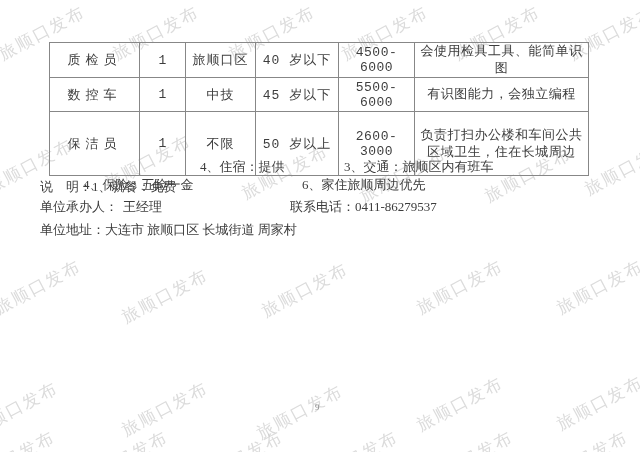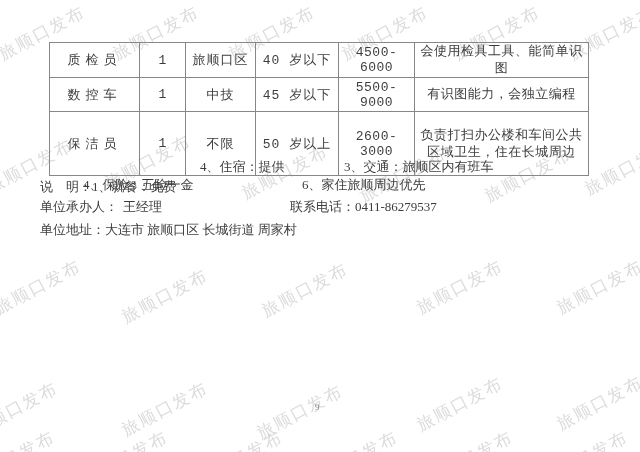--- a/index.html
+++ b/index.html
@@ -92,21 +92,21 @@
         <td class="edu">旅顺口区</td>
         <td class="age">40 岁以下</td>
         <td class="sal">4500-6000</td>
         <td class="desc">会使用检具工具、能简单识图</td>
       </tr>
       <tr class="r2">
         <td class="pos">数控车</td>
         <td class="cnt">1</td>
         <td class="edu">中技</td>
         <td class="age">45 岁以下</td>
-        <td class="sal">5500-9000</td>
+        <td class="sal">5500-6000</td>
         <td class="desc">有识图能力，会独立编程</td>
       </tr>
       <tr class="r3">
         <td class="pos">保洁员</td>
         <td class="cnt">1</td>
         <td class="edu">不限</td>
         <td class="age">50 岁以上</td>
         <td class="sal">2600-3000</td>
         <td class="desc">负责打扫办公楼和车间公共区域卫生，住在长城周边</td>
       </tr>

